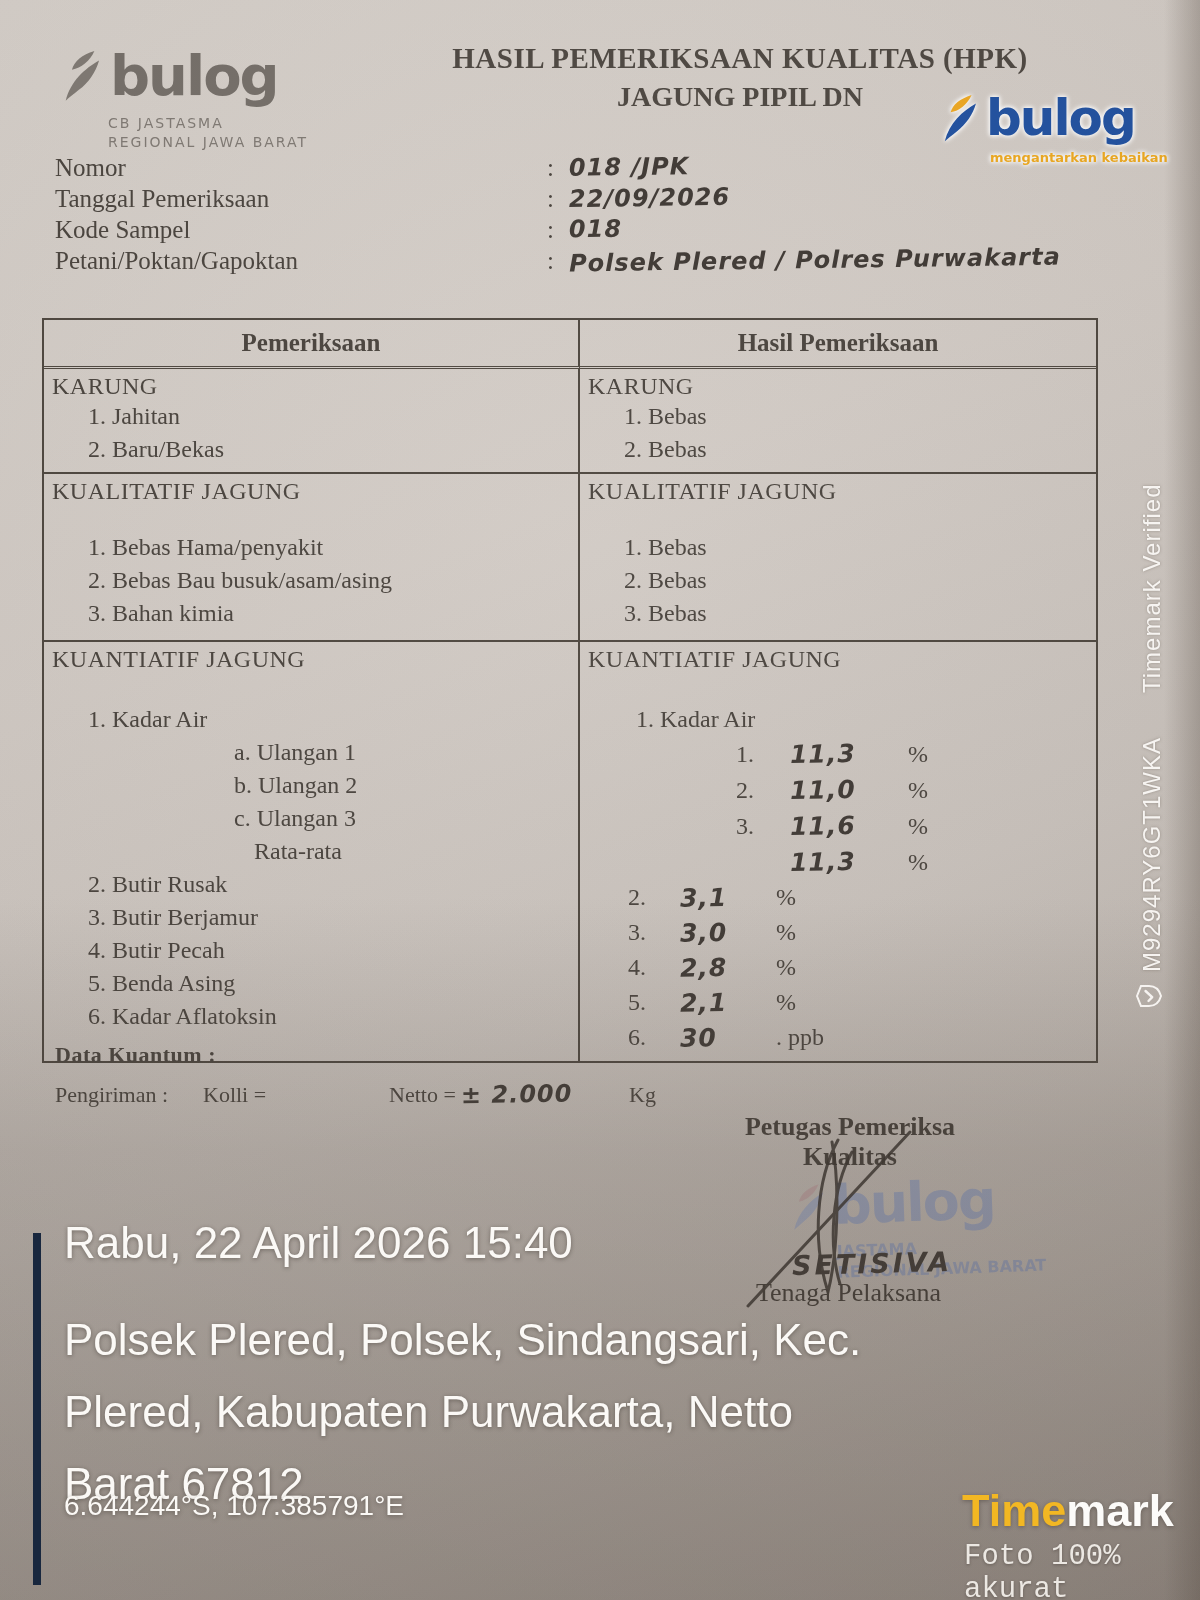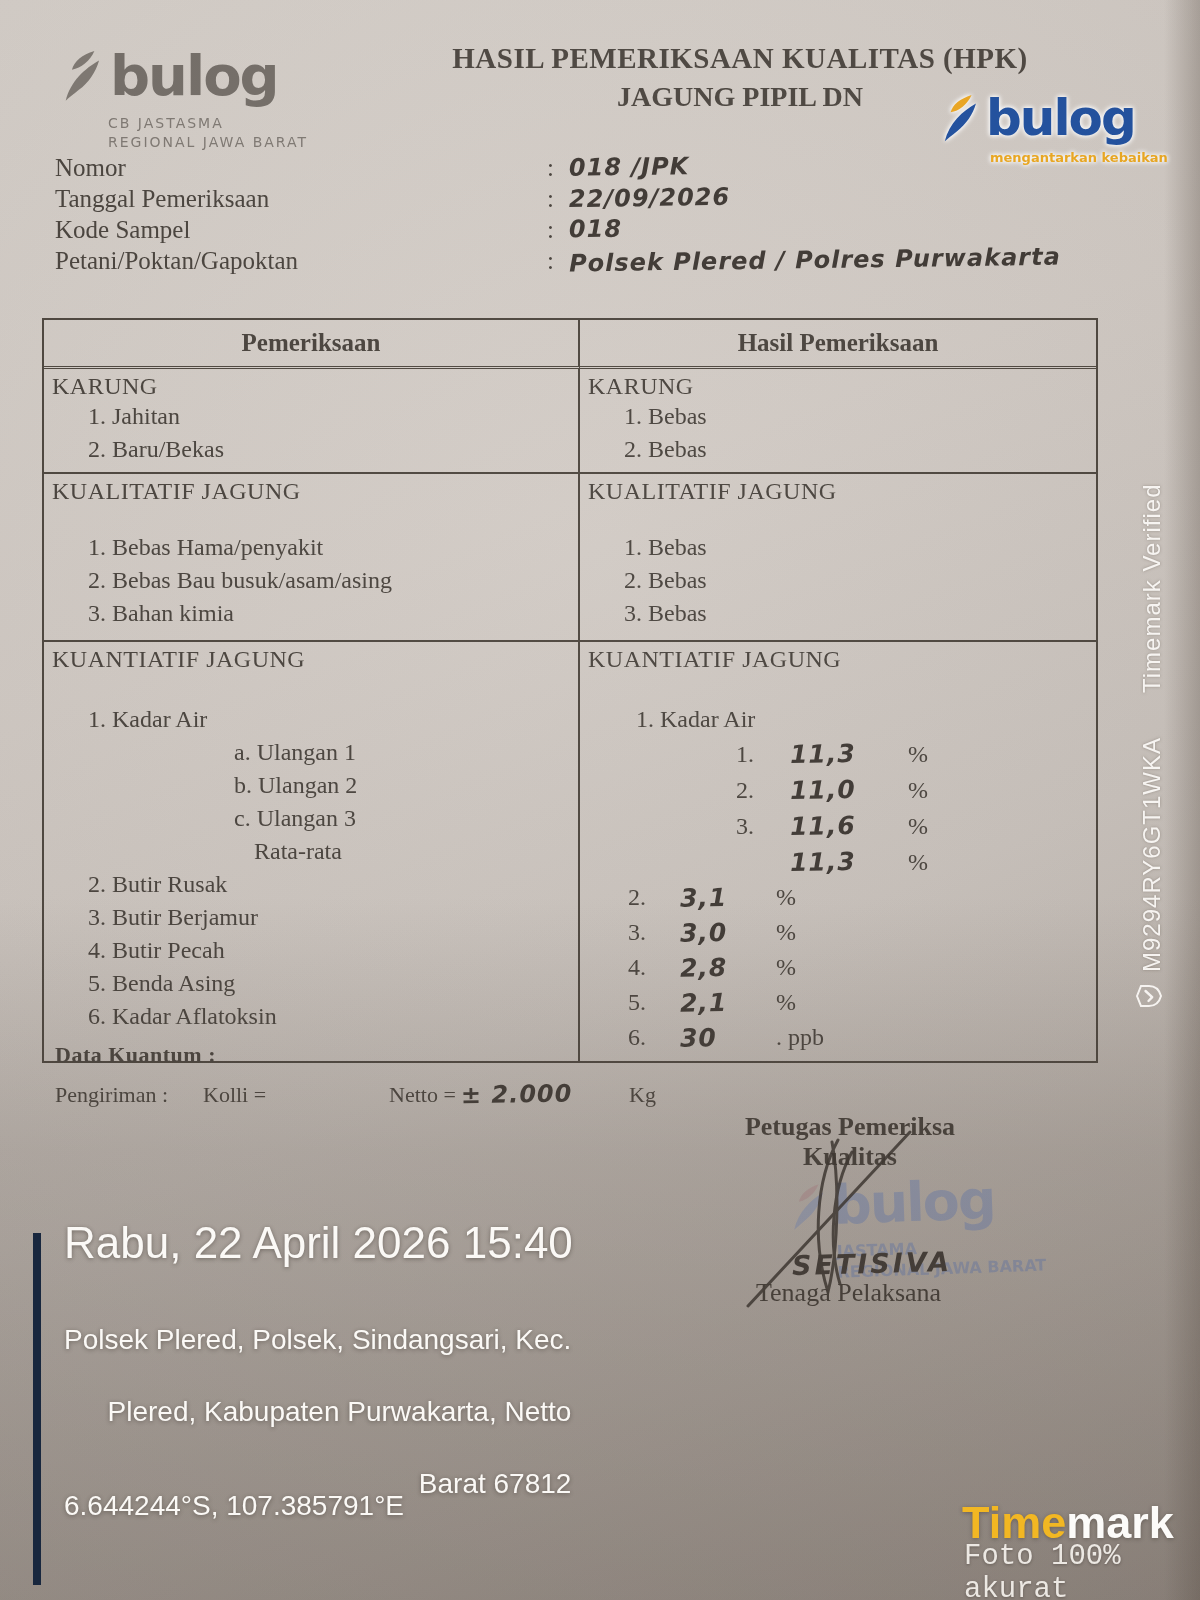--- a/index.html
+++ b/index.html
@@ -61,23 +61,23 @@
   .sig-stamp .word{font-family:"DejaVu Sans",sans-serif;font-weight:bold;font-size:54px;line-height:50px;color:#8092be;letter-spacing:-2px;}
   .sig-stamp .sub{font-family:"DejaVu Sans",sans-serif;font-weight:bold;font-size:16px;line-height:21px;color:#7d8fbc;margin-left:48px;}
   .sig-scrawl{position:absolute;left:718px;top:1122px;}
   .sig-name{position:absolute;left:792px;top:1248px;font-size:27px;}
   .sig-name .hand{letter-spacing:3px;transform:rotate(-1.5deg);}
   .sig-role{position:absolute;left:756px;top:1278px;font-size:26px;color:#3e3832;}
   
   .ov{font-family:"Liberation Sans",sans-serif;color:#fbf9f6;text-shadow:0 1px 4px rgba(45,38,32,.45);}
   .ov-bar{position:absolute;left:33px;top:1233px;width:8px;height:352px;background:#18273e;}
   .ov-date{position:absolute;left:64px;top:1218px;font-size:44px;}
-  .ov-addr{position:absolute;left:64px;top:1304px;font-size:28px;line-height:72px;text-align:right;}
+  .ov-addr{position:absolute;left:64px;top:1304px;font-size:44px;line-height:72px;}
   .ov-coord{position:absolute;left:64px;top:1490px;font-size:28px;}
-  .tm-brand{position:absolute;left:962px;top:1485px;font-family:"Liberation Sans",sans-serif;font-weight:bold;font-size:45px;text-shadow:0 1px 4px rgba(45,38,32,.4);margin-top:12px;}
+  .tm-brand{position:absolute;left:962px;top:1485px;font-family:"Liberation Sans",sans-serif;font-weight:bold;font-size:45px;text-shadow:0 1px 4px rgba(45,38,32,.4);}
   .tm-brand .t1{color:#f2b723;} .tm-brand .t2{color:#fcfbf9;}
   .tm-sub{position:absolute;left:964px;top:1540px;font-family:Liberation Mono, monospace;font-size:29px;color:#ece8e3;text-shadow:0 1px 3px rgba(45,38,32,.4);}
   .verify{position:absolute;left:1136px;top:1008px;width:600px;height:32px;
     transform:rotate(-90deg);transform-origin:left top;
     display:flex;align-items:center;gap:12px;
     font-family:"Liberation Sans",sans-serif;font-size:24px;letter-spacing:1px;
     color:rgba(253,251,248,.92);text-shadow:0 0 3px rgba(110,100,90,.55);}
   .verify .sp{width:20px;}
 </style>
 </head>

